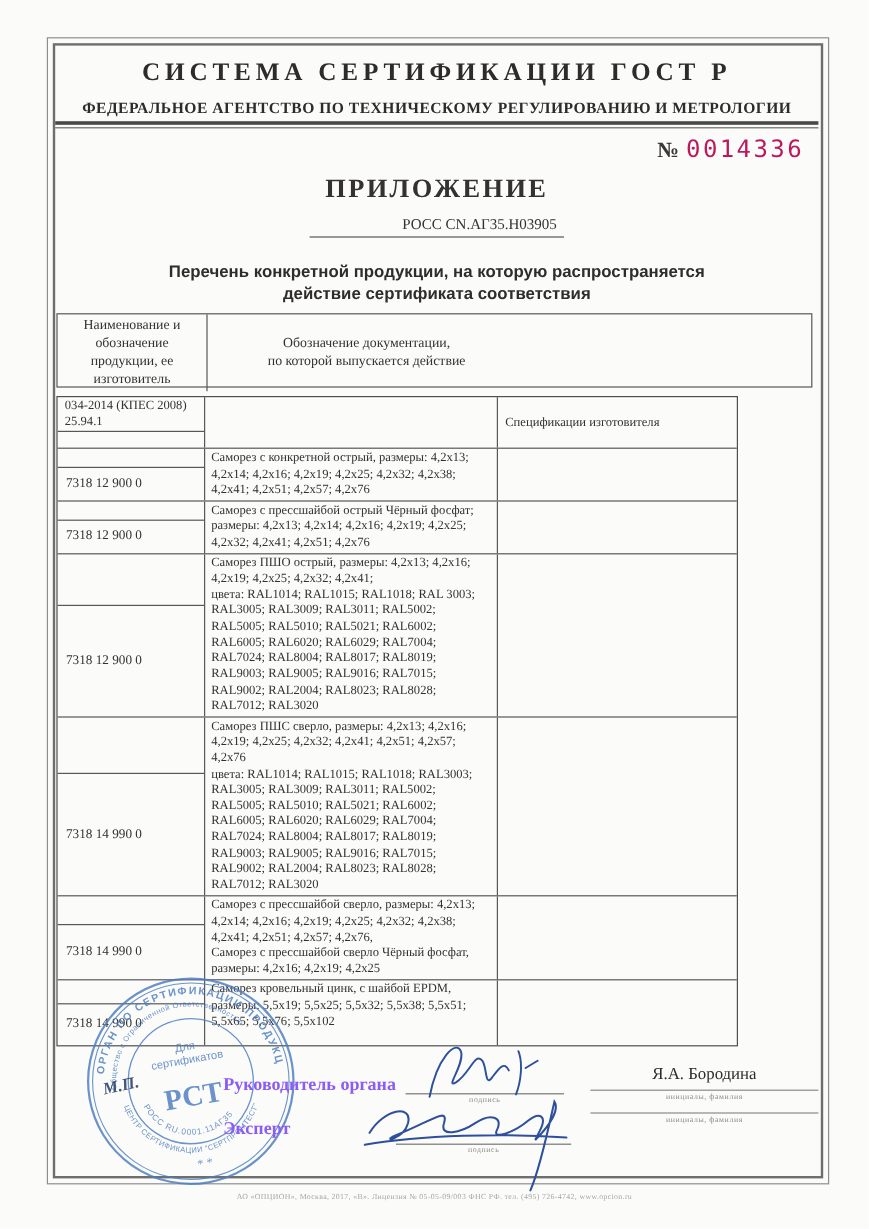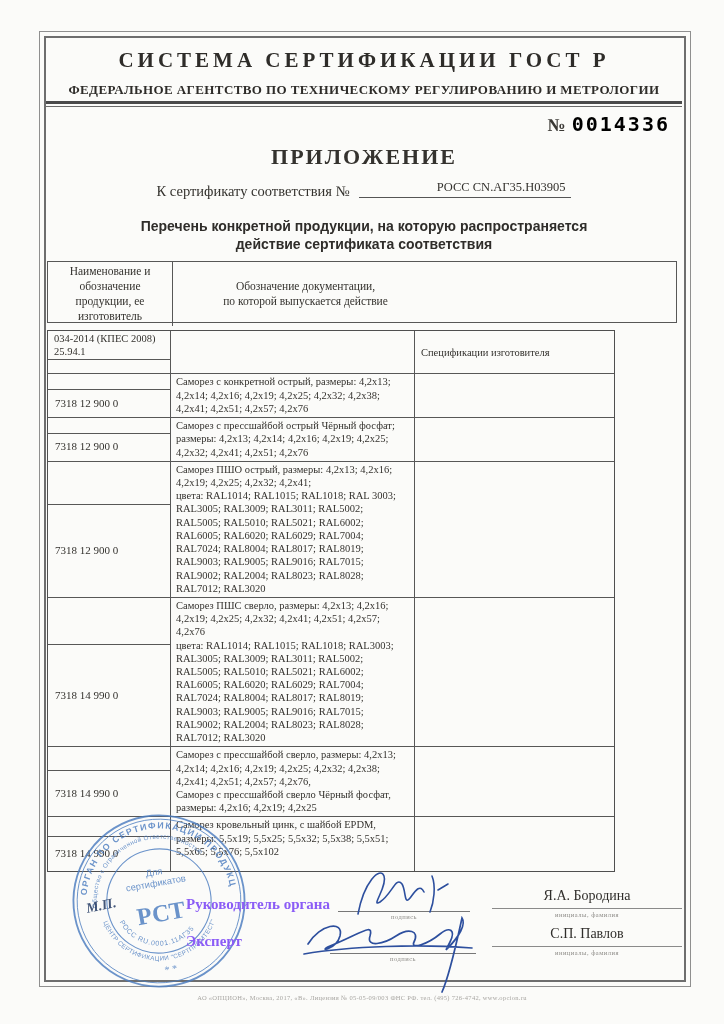--- a/index.html
+++ b/index.html
@@ -10,21 +10,21 @@
   }
   .frame-outer{position:absolute; left:39px; top:31px; width:650px; height:954px; border:1px solid #8f8f8f;}
   .frame-inner{position:absolute; left:44px; top:36px; width:638px; height:942px; border:2px solid #6e6e6e;}
   .abs{position:absolute;}
   .ctr{left:46px; width:636px; text-align:center;}
   .sys-title{top:48px; font-size:21px; font-weight:bold; letter-spacing:4px; color:#2e2c29;}
   .agency{top:82px; font-size:13px; font-weight:bold; letter-spacing:.4px; color:#2e2c29;}
   .heavy-rule{top:101px; left:46px; width:636px; height:2px; border-top:3px solid #4a4a4a; border-bottom:1px solid #6a6a6a;}
   .numline{top:112px; left:430px; width:240px; text-align:right; white-space:nowrap;}
   .num-sign{font-size:18px; font-weight:bold; color:#3a3834; margin-right:6px;}
-  .num-digits{font-family:"DejaVu Sans Mono", monospace; font-size:20px; font-weight:bold; color:#000000; letter-spacing:2px;}
+  .num-digits{font-family:"DejaVu Sans Mono", monospace; font-size:20px; font-weight:normal; color:#be185d; letter-spacing:2px;}
   .doc-title{top:144px; font-size:22px; font-weight:bold; letter-spacing:2px;}
   .certline{top:182px; left:46px; width:636px; display:flex; justify-content:center; align-items:flex-end; gap:10px; font-size:14.5px;}
   .cert-value{display:inline-block; min-width:200px; border-bottom:1px solid #555; text-align:right; font-size:12.5px; padding:0 6px 2px 6px; transform:translateY(-2px);}
   .subtitle{top:218px; font-family:"Liberation Sans", sans-serif; font-size:14px; font-weight:bold; line-height:1.25; color:#2f2d2a; white-space:pre-line;}
 
   
   .thead{top:261px; left:47px; width:630px; height:62px; display:grid; grid-template-columns:125px 265px 240px; border:1px solid #575757; box-sizing:border-box; font-size:12.5px;}
   .thead .c1{border-right:1px solid #575757; display:flex; flex-direction:column;}
   .thead .c1 div{flex:1; display:flex; align-items:center; padding-left:7px;}
   .thead .c1 .okh{border-bottom:1px solid #575757;}
@@ -79,21 +79,20 @@
   <div class="abs ctr sys-title">СИСТЕМА СЕРТИФИКАЦИИ ГОСТ Р</div>
   <div class="abs heavy-rule"></div>
 
   <div class="abs numline">
     <span class="num-sign">№</span><span class="num-digits">0014336</span>
   </div>
 
   <div class="abs ctr doc-title">ПРИЛОЖЕНИЕ</div>
 
   <div class="abs certline">
-    <span>К сертификату соответствия №</span>
     <span class="cert-value">РОСС CN.АГ35.Н03905</span>
   </div>
 
   <div class="abs ctr subtitle">Перечень конкретной продукции,  на которую распространяется
 действие сертификата соответствия</div>
 
   <div class="abs thead">
     <div class="c2">Наименование и обозначение
 продукции, ее изготовитель</div>
     <div class="c3">Обозначение документации,
@@ -207,20 +206,19 @@
   <svg class="abs sig-svg sg2" width="200" height="100" viewBox="0 0 200 100">
     <path d="M8 48 C 20 28, 44 24, 40 40 C 36 54, 16 56, 30 50 C 60 38, 74 26, 70 40 C 66 52, 84 48, 96 40 C 108 32, 120 34, 114 46 C 110 54, 128 48, 140 38 C 150 30, 156 34, 150 46 L 146 54 C 160 40, 166 28, 162 22 C 158 40, 150 78, 142 96 M 4 58 C 50 50, 120 48, 172 52" stroke="#2d4f9e" stroke-width="1.7" fill="none" stroke-linecap="round"></path>
   </svg>
 
   <div class="abs name-blk nm1">
     <div class="name-txt">Я.А. Бородина</div>
     <div class="name-line"></div>
     <div class="sig-cap">инициалы, фамилия</div>
   </div>
   <div class="abs name-blk nm2">
-    <div class="name-txt">С.П. Павлов</div>
     <div class="name-line"></div>
     <div class="sig-cap">инициалы, фамилия</div>
   </div>
 
   <div class="abs footer-line">АО «ОПЦИОН», Москва, 2017, «В».  Лицензия № 05-05-09/003 ФНС РФ.  тел. (495) 726-4742, www.opcion.ru</div>
 
 </div>
 
 </body></html>

